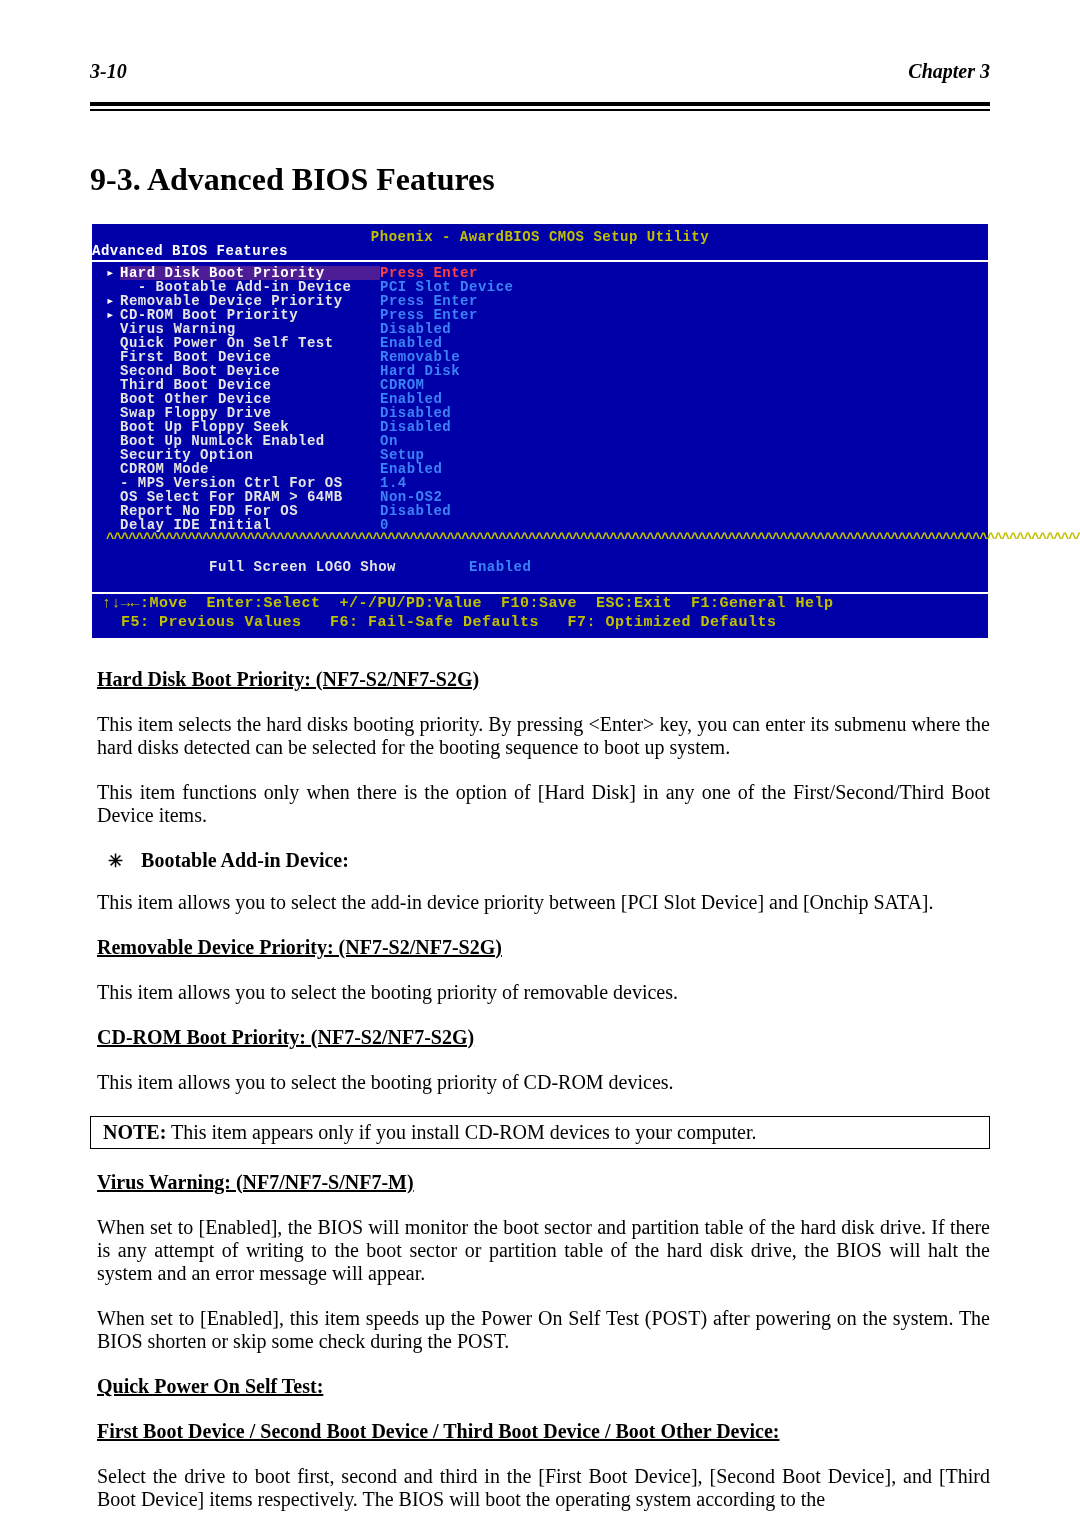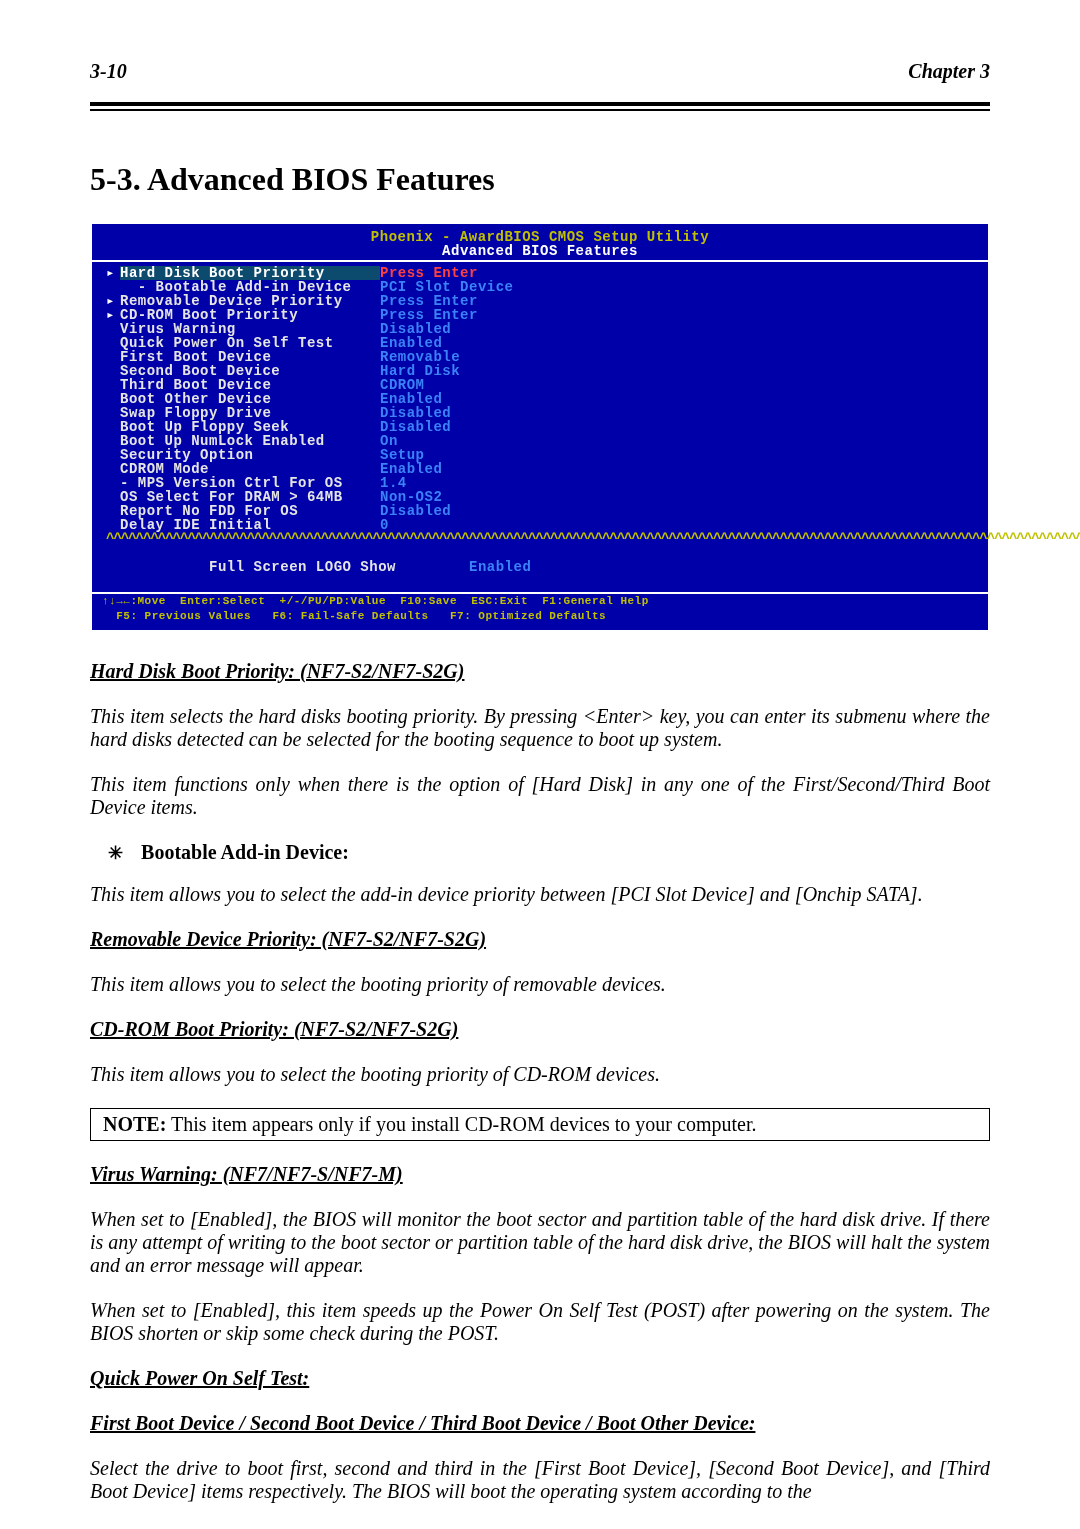--- a/index.html
+++ b/index.html
@@ -50,56 +50,55 @@
     padding: 6px 0 6px 0;
     border: 2px solid #fff;
     position: relative;
     letter-spacing: 0.5px;
   }
   .bios-title {
     text-align: center;
     color: #c0c000;
   }
   .bios-subtitle {
-    text-align: center;
     color: #fff;
   }
   .bios-frame {
     border-top: 2px solid #fff;
     border-bottom: 2px solid #fff;
     margin-top: 2px;
     display: flex;
     position: relative;
   }
   .bios-left {
     flex: 1;
     padding: 4px 8px 4px 14px;
     position: relative;
   }
   .bios-row { white-space: pre; }
   .bios-row .lbl { color: #e5e5e5; display: inline-block; width: 260px; }
   .bios-row .val { color: #3b82f6; }
   .bios-row .val-red { color: #ff4040; }
-  .bios-row.highlight .lbl { background: #0c4a6e; color: #fff; }
+  .bios-row.highlight .lbl { background: #4c1d95; color: #fff; }
   .bios-arrow { color: #fff; display: inline-block; width: 14px; }
   .bios-zigzag {
     color: #c0c000;
     overflow: hidden;
     white-space: nowrap;
     letter-spacing: -1px;
   }
   .bios-footer {
     color: #c0c000;
     padding: 2px 10px;
     white-space: pre;
-    font-size: 11px;
+    font-size: 15px;
   }
   
   .prose { font-size: 20px; margin-top: 28px; }
-  .prose p { margin: 0 0 22px 0; text-align: justify; font-style: italic; }
+  .prose p { margin: 0 0 22px 7px; text-align: justify; }
   .prose .u { text-decoration: underline; font-weight: bold; }
   .prose .note-box {
     border: 1px solid #000;
     padding: 4px 12px;
     margin: 0 0 22px 0;
   }
   .prose .bullet-row {
     display: flex;
     gap: 18px;
     margin: 0 0 18px 0;
@@ -110,21 +109,21 @@
 </head>
 <body>
 
 <div class="page">
   <div class="top-bar">
     <span>3-10</span>
     <span>Chapter 3</span>
   </div>
   <div class="dbl-rule"></div>
 
-  <h1 class="section-title">5-3.  Advanced BIOS Features</h1>
+  <h1 class="section-title">9-3.  Advanced BIOS Features</h1>
 
   <div class="bios">
     <div class="bios-title">Phoenix - AwardBIOS CMOS Setup Utility</div>
     <div class="bios-subtitle">Advanced BIOS Features</div>
     <div class="bios-frame">
       <div class="bios-left">
         <div id="bios-rows">
             <div class="bios-row highlight"><span class="bios-arrow">▸</span><span class="lbl">Hard Disk Boot Priority</span><span class="val-red">Press Enter</span></div>
             <div class="bios-row"><span class="bios-arrow"> </span><span class="lbl">  - Bootable Add-in Device</span><span class="val">PCI Slot Device</span></div>
             <div class="bios-row"><span class="bios-arrow">▸</span><span class="lbl">Removable Device Priority</span><span class="val">Press Enter</span></div>

